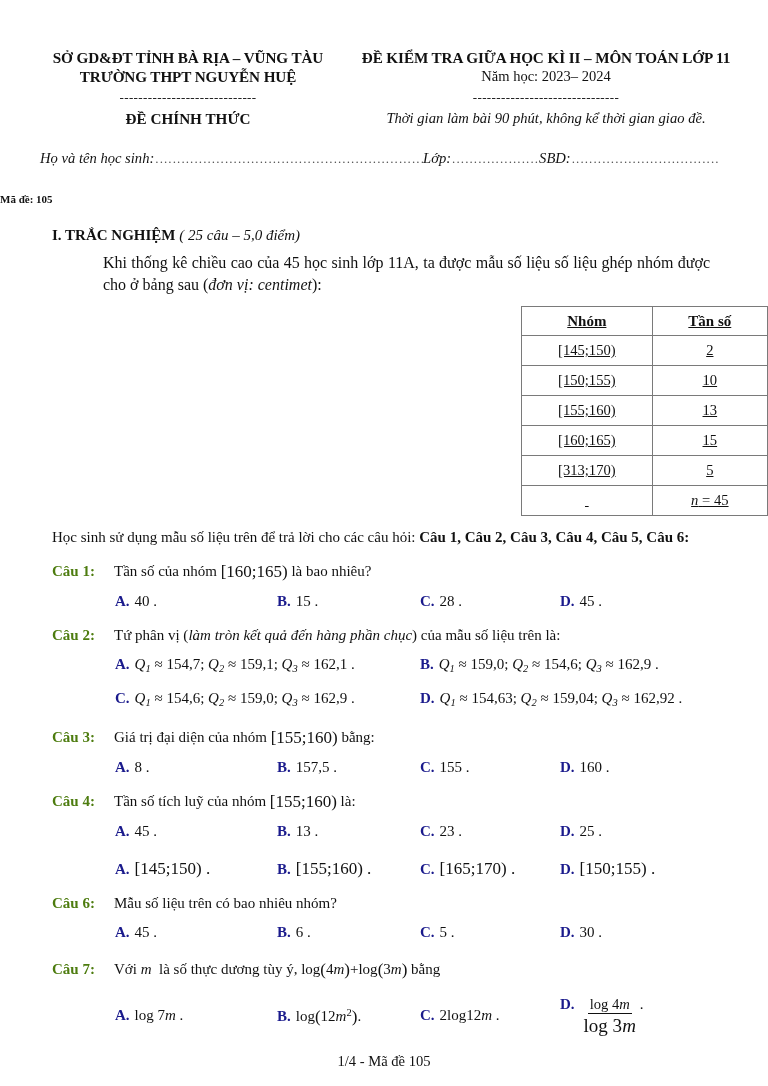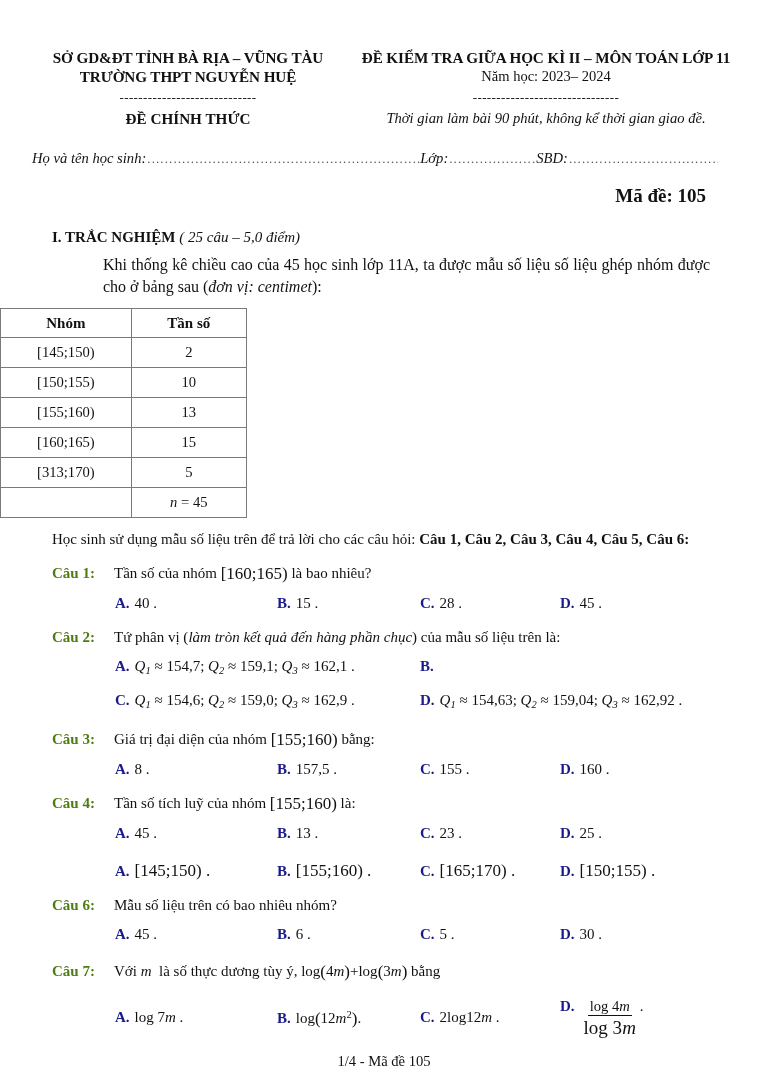--- a/index.html
+++ b/index.html
@@ -22,41 +22,41 @@
   .dashline{
     font-size:13px;line-height:14px;letter-spacing:0.4px;margin:5px 0 3px 0;
     white-space:nowrap;overflow:hidden;
   }
   .hdr-ital{font-style:italic;font-size:14.6px;line-height:20px;}
   .hdr-bold2{font-weight:bold;font-size:15.2px;line-height:22px;}
 
   
   .stu-line{
     display:flex;align-items:baseline;
-    margin:20px 50px 0 32px;
+    margin:20px 50px 0 40px;
     font-style:italic;font-size:14.6px;white-space:nowrap;
   }
   .dots{flex:1;overflow:hidden;white-space:nowrap;color:#555;font-style:normal;
         letter-spacing:1.1px;font-size:13px;padding:0 1px;}
   .dots.w1{flex:2.35;}
   .dots.w2{flex:0 0 86px;}
   .dots.w3{flex:1.28;}
 
-  .made{text-align:right;font-weight:bold;font-size:19px;margin:18px 62px 0 0;}
+  .made{text-align:left;font-weight:bold;font-size:11px;margin:26px 62px 0 0;}
 
   
   .sect{margin:22px 0 0 52px;font-size:15px;}
   .sect b{font-weight:bold;}
   .sect i{font-style:italic;}
 
   .intro{margin:8px 58px 0 103px;font-size:16px;line-height:22px;text-align:justify;}
   .intro i{font-style:italic;}
 
   
-  .tbl-wrap{display:flex;justify-content:flex-start;margin-top:10px;}
+  .tbl-wrap{display:flex;justify-content:flex-end;margin-top:10px;text-decoration:underline;}
   table.freq{border-collapse:collapse;width:247px;}
   table.freq td,table.freq th{
     border:1px solid #7a7a7a;
     text-align:center;
     font-size:14.6px;
     height:29px;
     padding:0;
   }
   table.freq th{font-weight:bold;font-size:15px;height:28px;}
   table.freq td.grp{width:131px;}
@@ -207,20 +207,21 @@
       <div class="qnum">Câu 2:</div>
       <div class="qtext"><span>Tứ phân vị (</span><i>làm tròn kết quả đến hàng phần chục</i><span>) của mẫu số liệu trên là:</span></div>
     </div>
     <div class="opts optsWide">
       <div class="opt c1">
         <span class="L">A.</span>
         <span><i class="mi">Q</i><span class="sub">1</span> ≈ <span>154,7;</span> <i class="mi">Q</i><span class="sub">2</span> ≈ <span>159,1;</span> <i class="mi">Q</i><span class="sub">3</span> ≈ <span>162,1 .</span></span>
       </div>
       <div class="opt c2">
         <span class="L">B.</span>
+        <span><i class="mi">Q</i><span class="sub">1</span> ≈ <span>159,0;</span> <i class="mi">Q</i><span class="sub">2</span> ≈ <span>154,6;</span> <i class="mi">Q</i><span class="sub">3</span> ≈ <span>162,9 .</span></span>
       </div>
     </div>
     <div class="opts optsWide">
       <div class="opt c1">
         <span class="L">C.</span>
         <span><i class="mi">Q</i><span class="sub">1</span> ≈ <span>154,6;</span> <i class="mi">Q</i><span class="sub">2</span> ≈ <span>159,0;</span> <i class="mi">Q</i><span class="sub">3</span> ≈ <span>162,9 .</span></span>
       </div>
       <div class="opt c2">
         <span class="L">D.</span>
         <span><i class="mi">Q</i><span class="sub">1</span> ≈ <span>154,63;</span> <i class="mi">Q</i><span class="sub">2</span> ≈ <span>159,04;</span> <i class="mi">Q</i><span class="sub">3</span> ≈ <span>162,92 .</span></span>

